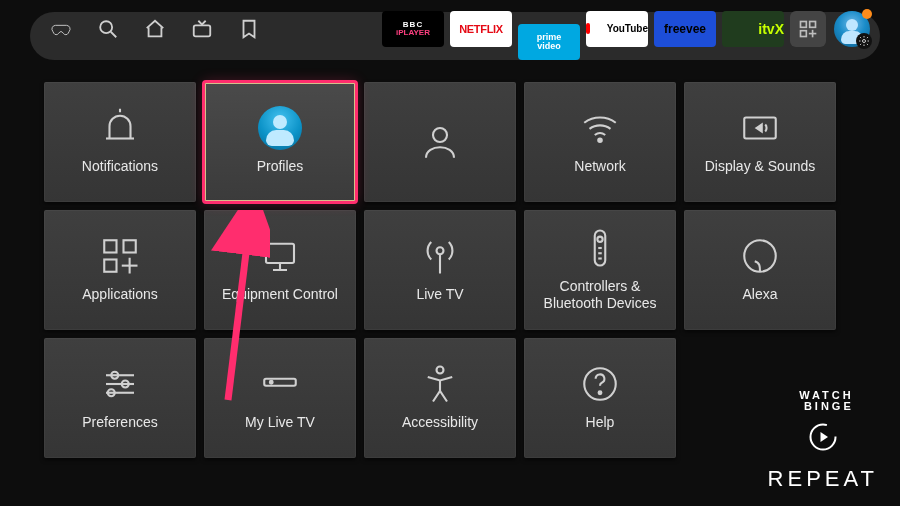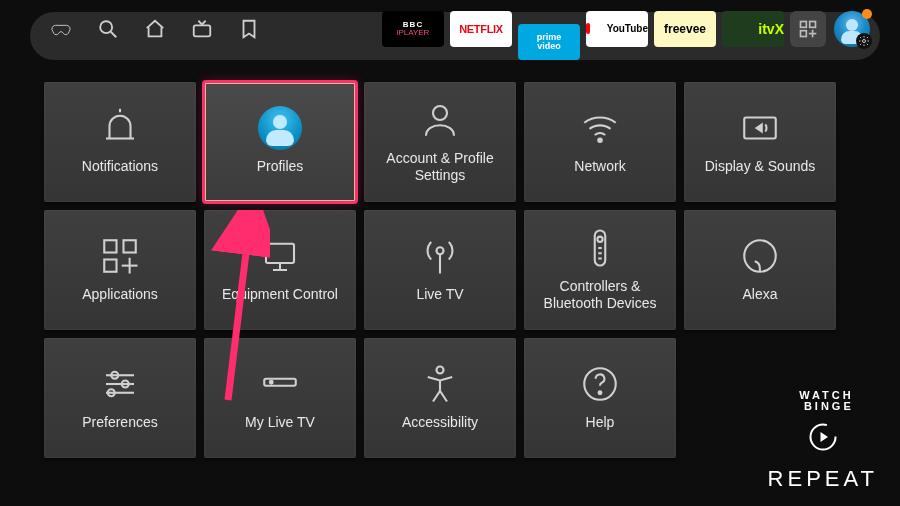--- a/index.html
+++ b/index.html
@@ -26,27 +26,27 @@
   .app-chips { display: flex; gap: 6px; align-items: center; }
   .chip {
     width: 62px; height: 36px; border-radius: 4px;
     display: flex; align-items: center; justify-content: center;
     font-weight: 700; font-size: 10px; color:#fff;
     overflow: hidden;
   }
   .chip span { pointer-events: none; }
   .chip-bbc { background:#000; flex-direction: column; line-height:1; font-size:8px;}
   .chip-bbc .l1 { letter-spacing:1px;}
-  .chip-bbc .l2 { color:#ff4081; font-weight:400;}
+  .chip-bbc .l2 { color:#ff4081; font-weight:700;}
   .chip-netflix { background:#fff; color:#e50914; font-size:11px; letter-spacing:-0.3px;}
   .chip-prime { background:#00a8e1; font-size:9px; flex-direction:column; line-height:1;margin-top:27px;}
   .chip-yt { background:#fff; color:#000; font-size:10px; gap:17px;}
   .yt-badge{ width:16px;height:11px;background:#ff0000;border-radius:2px;position:relative;}
   .yt-badge::after{content:"";position:absolute;left:5px;top:2px;border-left:5px solid #fff;border-top:3.5px solid transparent;border-bottom:3.5px solid transparent;}
-  .chip-freevee{ background:#fef9c3; color:#000; font-size:12px;}
+  .chip-freevee{ background:#1d4ed8; color:#000; font-size:12px;}
   .chip-itvx{ background:#203c1e; color:#c8ff00; font-size:14px; font-weight:800;justify-content:flex-end;}
   .apps-btn {
     width:36px;height:36px;border-radius:6px;background:#444;
     display:flex;align-items:center;justify-content:center;margin-left:6px;color:#bdbdbd;
   }
   .avatar-wrap{ position:relative; margin-left:8px;}
   .avatar{
     width:36px;height:36px;border-radius:50%;
     background: radial-gradient(circle at 50% 35%, #6bb7e6 0%, #1a8cc9 45%, #0b5f8f 100%);
     position:relative;
@@ -211,21 +211,20 @@
     <div class="tlabel">Profiles</div>
   </div>
 
   <div class="tile">
     <div class="ticon">
       <svg viewBox="0 0 24 24" fill="none" stroke="currentColor">
           <circle cx="12" cy="8" r="4"></circle>
           <path d="M4 21c0-4 4-6 8-6s8 2 8 6"></path>
         </svg>
     </div>
-    <div class="tlabel">Account &amp; Profile Settings</div>
   </div>
 
   <div class="tile">
     <div class="ticon">
       <svg viewBox="0 0 24 24" fill="none" stroke="currentColor">
           <path d="M3 9a15 15 0 0 1 18 0"></path>
           <path d="M6 12.5a10 10 0 0 1 12 0"></path>
           <path d="M9 16a5 5 0 0 1 6 0"></path>
           <circle cx="12" cy="19" r="1" fill="currentColor"></circle>
         </svg>

